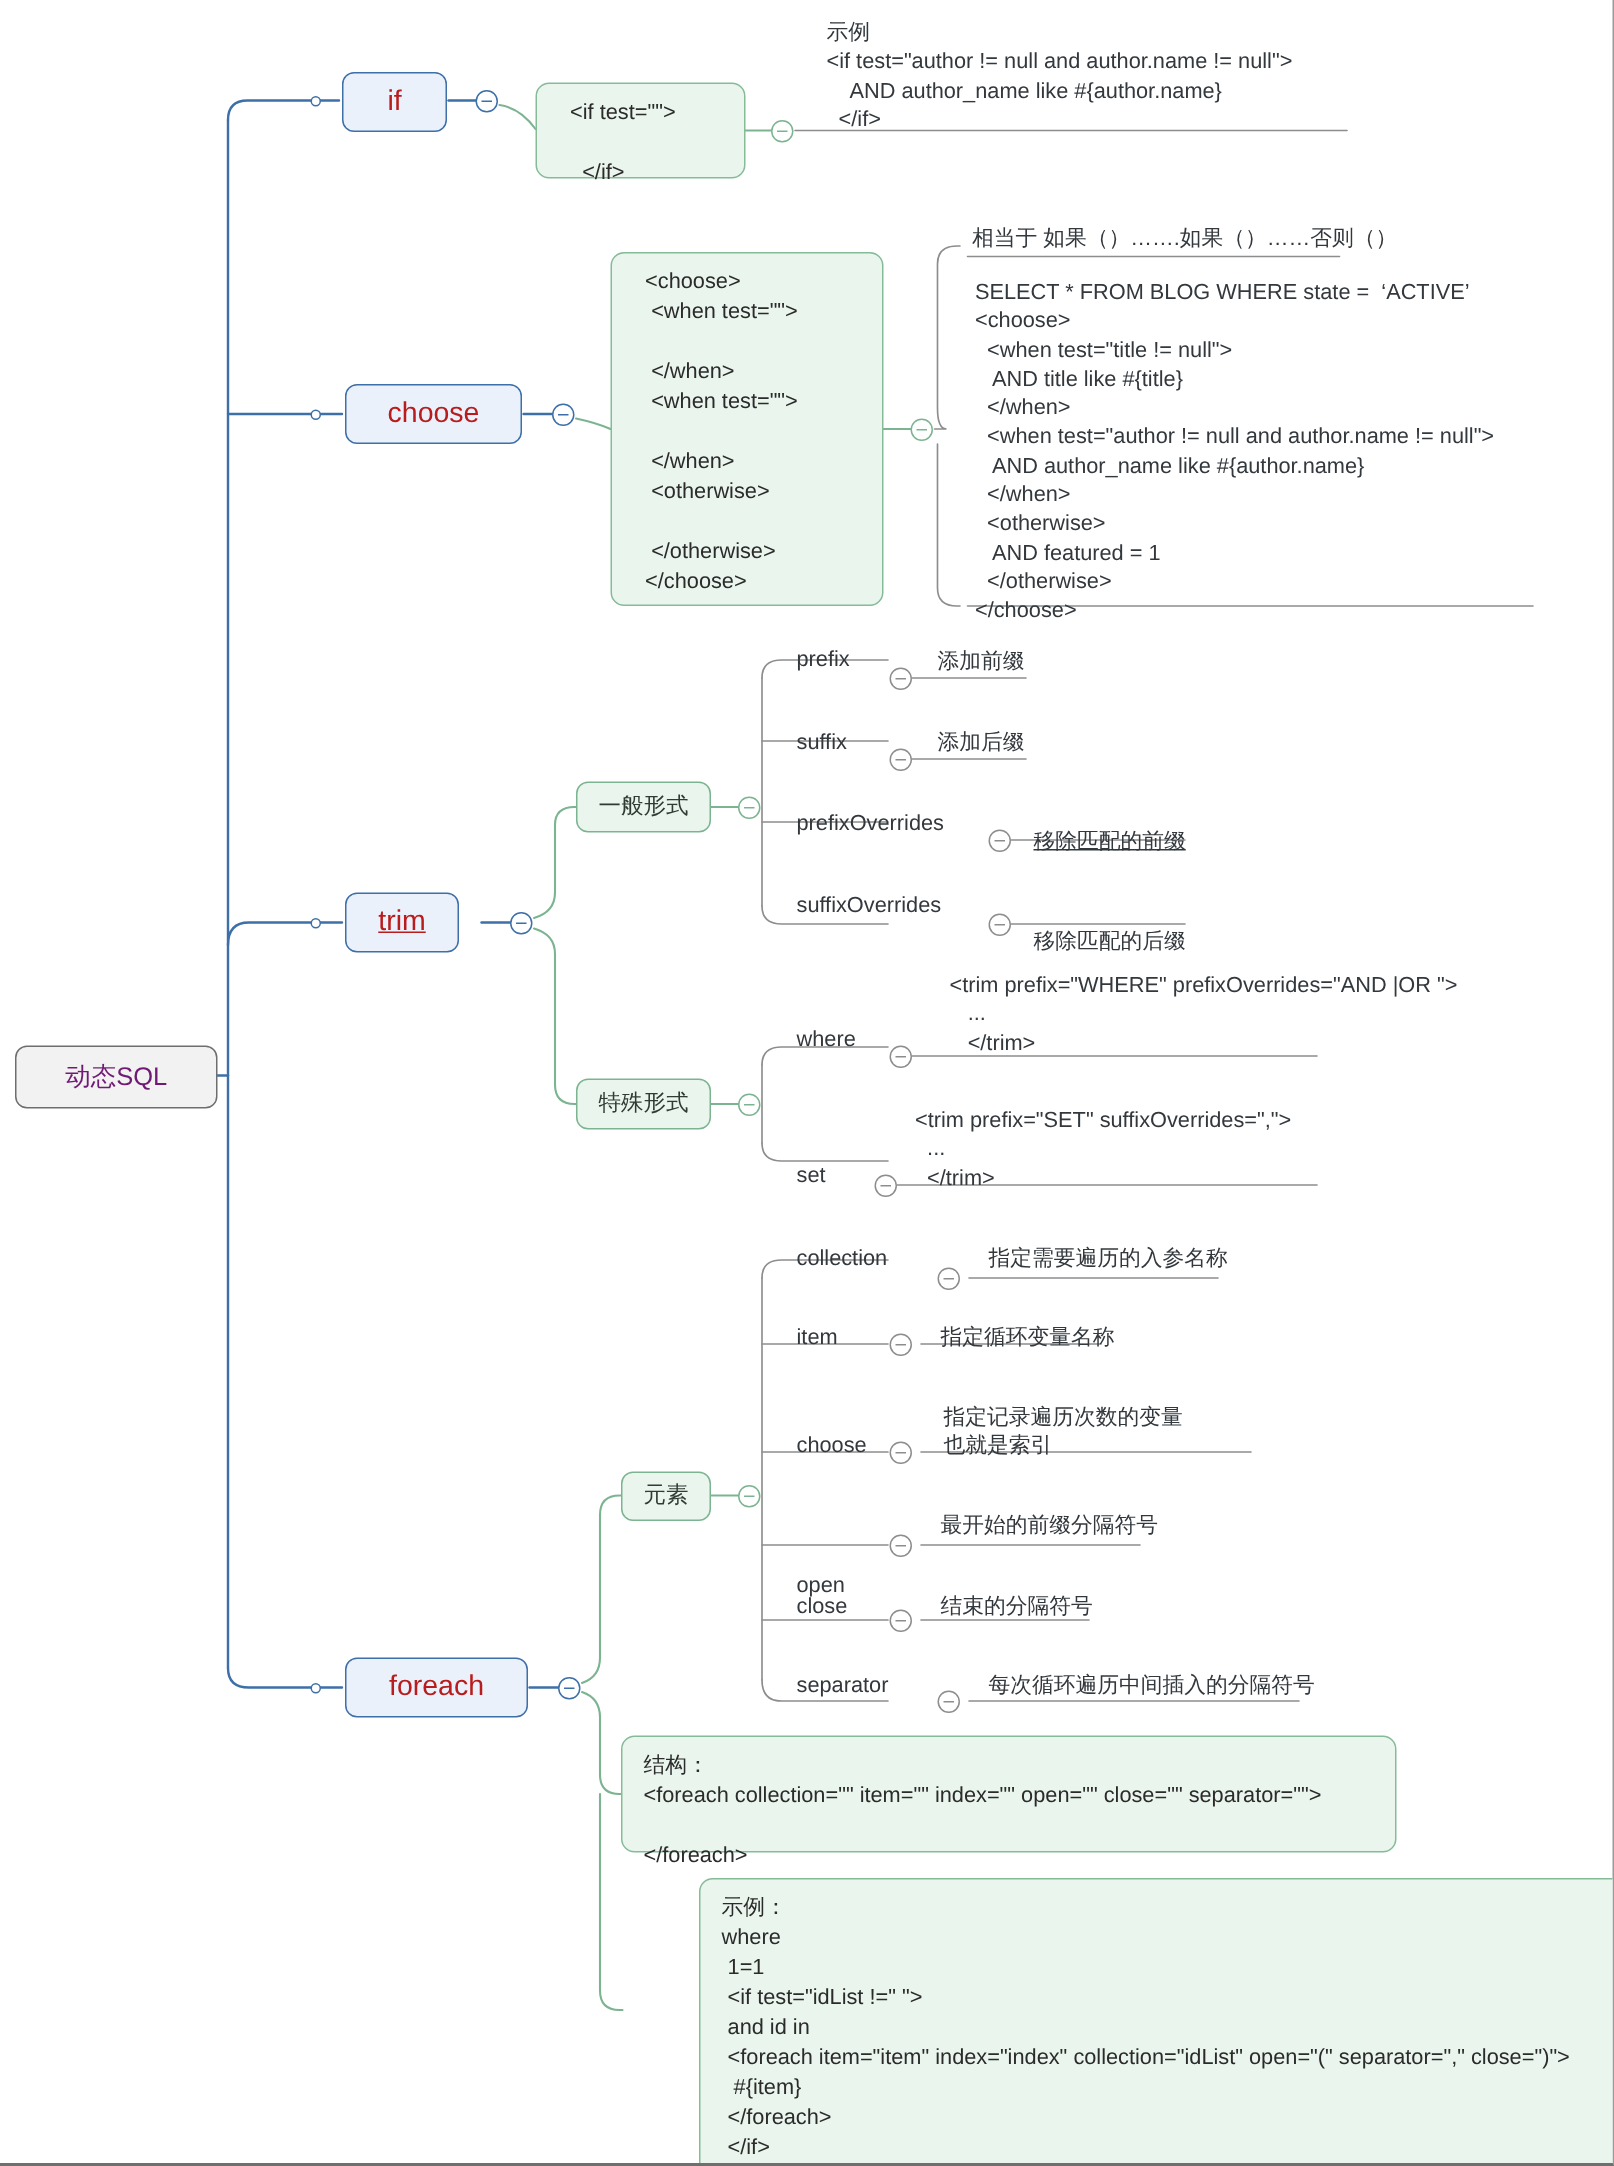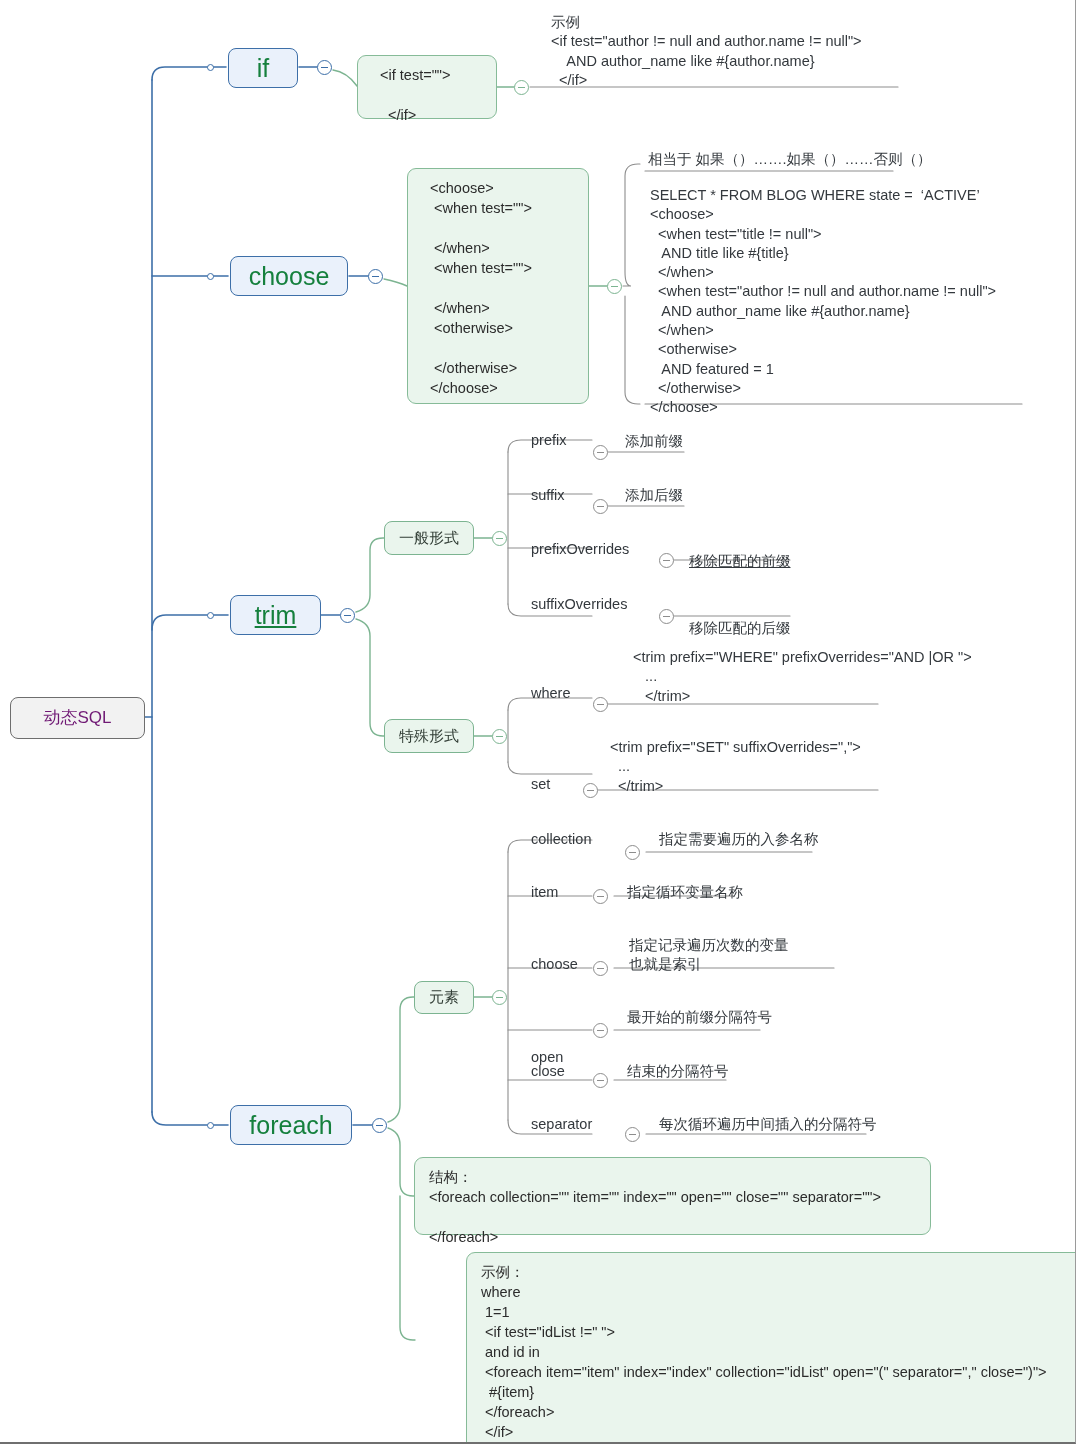--- a/index.html
+++ b/index.html
@@ -40,22 +40,22 @@
     background: #f2f2f2;
     border: 1px solid #6e6e6e;
     border-radius: 8px;
     font-size: 17px;
     color: #701a75;
   }
   .node-main {
     background: #eaf1fb;
     border: 1.4px solid #3d6fa8;
     border-radius: 8px;
-    font-size: 25px;
-    color: #15803d;
+    font-size: 19px;
+    color: #b91c1c;
   }
   .node-green {
     background: #eaf5ed;
     border: 1.2px solid #7cb491;
     border-radius: 8px;
     font-size: 15px;
     color: #2f3b33;
   }
   .node-codebox {
     background: #eaf5ed;
@@ -211,21 +211,21 @@
   <div class="node node-main" style="left:228px; top:48px; width:70px; height:40px;">
     <span>if</span>
   </div>
   <div class="dot" style="left:207px; top:64px;"></div>
 
   <div class="node node-main" style="left:230px; top:256px; width:118px; height:40px;">
     <span>choose</span>
   </div>
   <div class="dot" style="left:207px; top:273px;"></div>
 
-  <div class="node node-main" style="left:230px; top:595px; width:91px; height:40px;text-decoration:underline;">
+  <div class="node node-main" style="left:230px; top:595px; width:76px; height:40px;text-decoration:underline;">
     <span>trim</span>
   </div>
   <div class="dot" style="left:207px; top:612px;"></div>
 
   <div class="node node-main" style="left:230px; top:1105px; width:122px; height:40px;">
     <span>foreach</span>
   </div>
   <div class="dot" style="left:207px; top:1122px;"></div>
 
   <div class="toggle toggle-blue" style="left:317px; top:60px;"></div>

